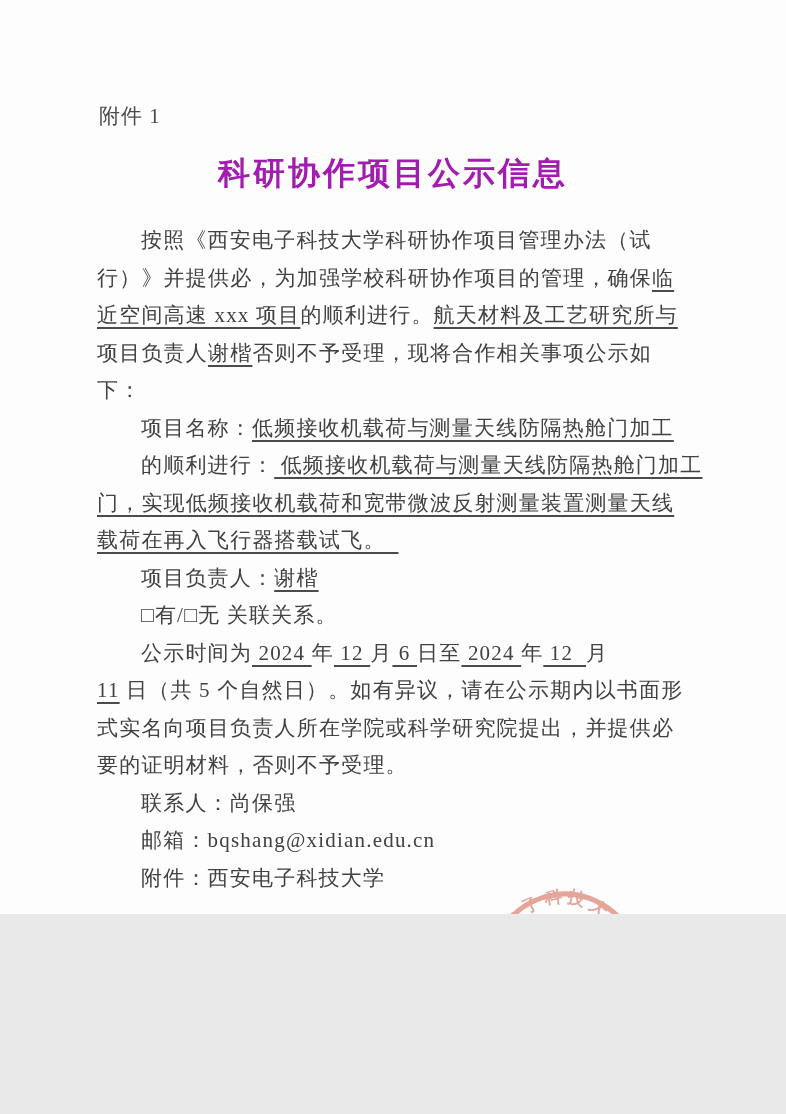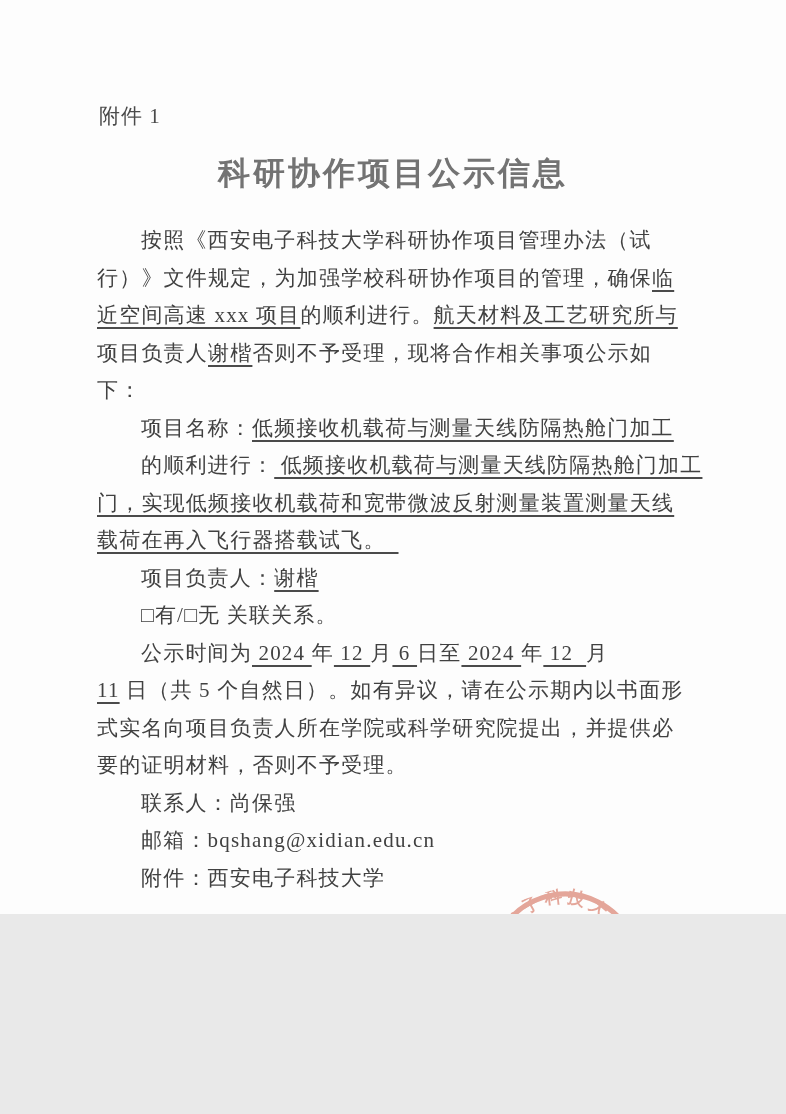--- a/index.html
+++ b/index.html
@@ -27,21 +27,21 @@
   }
   .doc-title {
     position: absolute;
     left: 0;
     right: 0;
     top: 152px;
     text-align: center;
     font-size: 32px;
     font-weight: bold;
     letter-spacing: 3px;
-    color: #737373;
+    color: #a21caf;
   }
   .body-text {
     position: absolute;
     left: 97px;
     top: 222px;
     width: 600px;
     font-size: 21px;
     line-height: 37.5px;
     letter-spacing: 1.2px;
     color: #414141;
@@ -107,21 +107,21 @@
 <body>
 
 <div class="page">
 
   <div class="attachment">附件 1</div>
 
   <div class="doc-title">科研协作项目公示信息</div>
 
   <div class="body-text">
       <div class="line indent"><span>按照《西安电子科技大学科研协作项目管理办法（试</span></div>
-      <div class="line"><span>行）》文件规定，为加强学校科研协作项目的管理，确保</span><span class="u">临</span></div>
+      <div class="line"><span>行）》并提供必，为加强学校科研协作项目的管理，确保</span><span class="u">临</span></div>
       <div class="line"><span class="u">近空间高速 xxx 项目</span><span>的顺利进行。</span><span class="u">航天材料及工艺研究所与</span></div>
       <div class="line"><span>项目负责人</span><span class="u">谢楷</span><span>否则不予受理，现将合作相关事项公示如</span></div>
       <div class="line"><span>下：</span></div>
       <div class="line indent"><span>项目名称：</span><span class="u">低频接收机载荷与测量天线防隔热舱门加工</span></div>
       <div class="line indent"><span>的顺利进行：</span><span class="u"> 低频接收机载荷与测量天线防隔热舱门加工</span></div>
       <div class="line"><span class="u">门，实现低频接收机载荷和宽带微波反射测量装置测量天线</span></div>
       <div class="line"><span class="u">载荷在再入飞行器搭载试飞。  </span></div>
       <div class="line indent"><span>项目负责人：</span><span class="u">谢楷</span></div>
       <div class="line indent"><span>□</span><span>有/</span><span>□</span><span>无 关联关系。</span></div>
       <div class="line indent"><span>公示时间为</span><span class="u"> 2024 </span><span>年</span><span class="u"> 12 </span><span>月</span><span class="u"> 6 </span><span>日至</span><span class="u"> 2024 </span><span>年</span><span class="u"> 12  </span><span>月</span></div>

